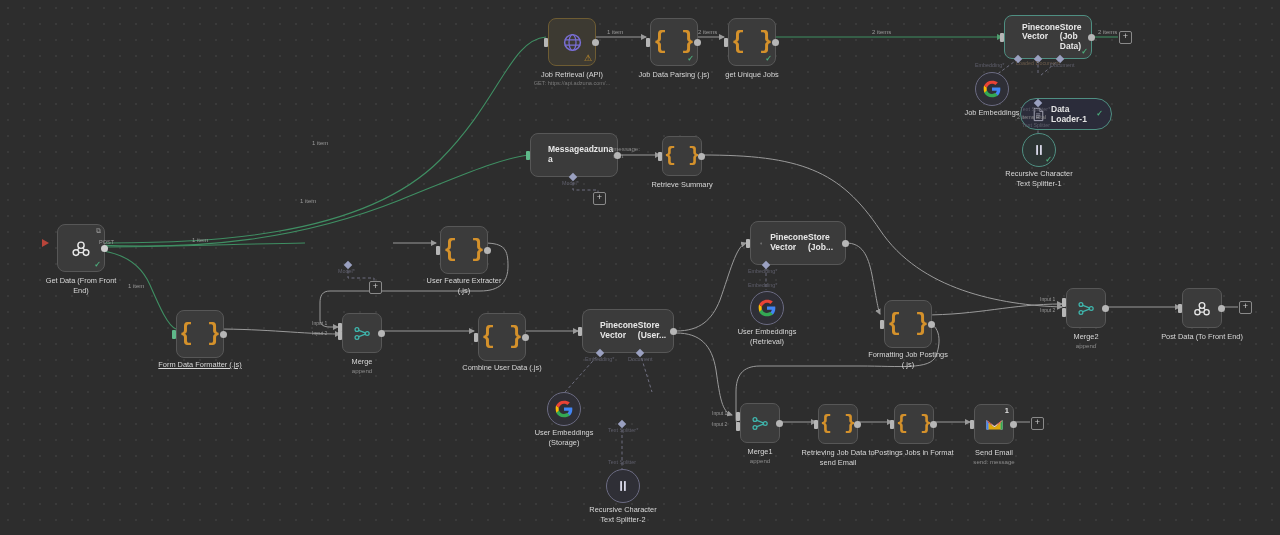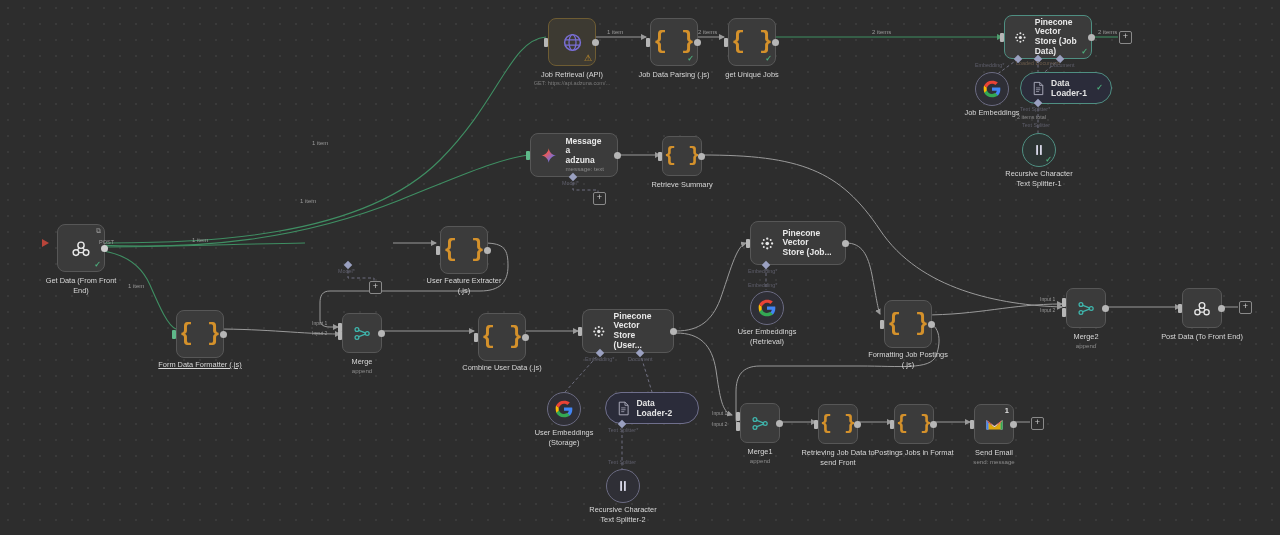--- a/index.html
+++ b/index.html
@@ -21,36 +21,36 @@
   .sq.wide{width:46px;height:46px;border-radius:8px;}
   .sq.amber{border-color:#6e5c33;background:#3d3a32;}
   .curly{color:#d4912b;font-size:20px;font-weight:700;font-family:"Liberation Mono",monospace;line-height:1;}
   .sq.wide .curly{font-size:23px;}
 
   
   .wide-node{
     height:44px;border-radius:8px;background:#3b3b3b;border:1px solid #575757;
     display:flex;align-items:center;padding:0 12px 0 9px;gap:8px;box-sizing:border-box;
   }
-  .wide-node .wtxt{display:flex;flex-direction:column;justify-content:space-between;line-height:1.12;}
+  .wide-node .wtxt{display:flex;flex-direction:row;justify-content:space-between;line-height:1.12;}
   .wide-node .wtitle{color:#e8e8e8;font-size:8.5px;font-weight:700;}
   .wide-node .wsub{color:#8a8a8a;font-size:6.2px;margin-top:1px;}
 
   
   .circ{
     width:32px;height:32px;border-radius:50%;background:#2f2f36;
     border:1px solid #6b6b82;display:flex;align-items:center;justify-content:center;
   }
   .circ.teal{border-color:#4f8f82;background:#2c3433;}
   
   .pill{
     height:32px;border-radius:16px;background:#2b2c3a;border:1px solid #6f6f8c;
     display:flex;align-items:center;gap:7px;padding:0 12px;box-sizing:border-box;
   }
-  .pill.teal{border-color:#4f8f82;}
+  .pill.teal{border-color:#4f8f82;margin-top:26px;}
   .pill .ptxt{color:#e3e3e3;font-size:8.5px;font-weight:600;}
 
   
   .lbl{
     position:absolute;color:#d8d8d8;font-size:7.4px;text-align:center;
     line-height:1.32;white-space:pre-line;width:160px;left:50%;transform:translateX(-50%);
   }
 
   
   .port{position:absolute;width:7px;height:7px;border-radius:50%;background:#b6b6b6;top:50%;margin-top:-3.5px;}
@@ -404,30 +404,20 @@
         <path fill="#4285F4" d="M22 12.2c0-.8-.07-1.4-.2-2H12v3.8h5.7c-.1 1-.75 2.5-2.17 3.5l3.3 2.5C20.8 18.1 22 15.4 22 12.2z"></path>
         <path fill="#34A853" d="M12 22c2.9 0 5.3-.95 7-2.6l-3.3-2.5c-.9.6-2.1 1-3.7 1-2.8 0-5.2-1.85-6.06-4.4l-3.4 2.6C4.2 19.6 7.8 22 12 22z"></path>
         <path fill="#FBBC05" d="M5.94 13.5A6.1 6.1 0 0 1 5.6 12c0-.5.1-1 .3-1.5L2.5 7.9A10 10 0 0 0 2 12c0 1.6.4 3.1 1.05 4.4l2.89-2.9z"></path>
         <path fill="#EA4335" d="M12 5.6c2 0 3.3.85 4.05 1.56l2.95-2.88C17.25 2.6 14.9 2 12 2 7.8 2 4.2 4.4 2.5 7.9l3.4 2.6C6.8 7.95 9.2 5.6 12 5.6z"></path>
       </svg>
     </div>
     <div class="lbl" style="top:36px;">User Embeddings
 (Storage)</div>
   </div>
 
-  <div class="node" style="left:605px;top:392px;">
-    <div class="pill" style="width:94px;position:relative;">
-      <svg width="13" height="15" viewBox="0 0 18 22">
-        <path d="M2 1 H11 L16 6 V21 H2 Z" fill="none" stroke="#b8b8c8" stroke-width="1.4"></path>
-        <path d="M11 1 V6 H16" fill="none" stroke="#b8b8c8" stroke-width="1.2"></path>
-        <path d="M5 10 H12 M5 13 H12 M5 16 H10" stroke="#b8b8c8" stroke-width="1.1"></path>
-      </svg>
-      <span class="ptxt">Data Loader-2</span>
-    </div>
-  </div>
   <div class="diam" style="left:619px;top:421px;"></div>
   <div class="slabel" style="left:608px;top:427px;">Text Splitter*</div>
   <div class="slabel" style="left:608px;top:459px;">Text Splitter</div>
 
   <div class="node" style="left:606px;top:469px;">
     <div class="circ" style="position:relative;">
       <svg width="14" height="14" viewBox="0 0 20 20">
         <rect x="6" y="3" width="2.6" height="14" fill="#d8d8e8"></rect>
         <rect x="11.4" y="3" width="2.6" height="14" fill="#d8d8e8"></rect>
       </svg>
@@ -502,21 +492,21 @@
   <div class="plabel" style="left:712px;top:410px;font-size:5px;">Input 1</div>
   <div class="plabel" style="left:712px;top:421px;font-size:5px;">Input 2</div>
 
   <div class="node" style="left:818px;top:404px;">
     <div class="sq" style="position:relative;">
       <span class="curly">{ }</span>
       <span class="port in"></span>
       <span class="port out"></span>
     </div>
     <div class="lbl" style="top:44px;">Retrieving Job Data to
-send Front</div>
+send Email</div>
   </div>
 
   <div class="node" style="left:894px;top:404px;">
     <div class="sq" style="position:relative;">
       <span class="curly">{ }</span>
       <span class="port in"></span>
       <span class="port out"></span>
     </div>
     <div class="lbl" style="top:44px;">Postings Jobs in Format</div>
   </div>

